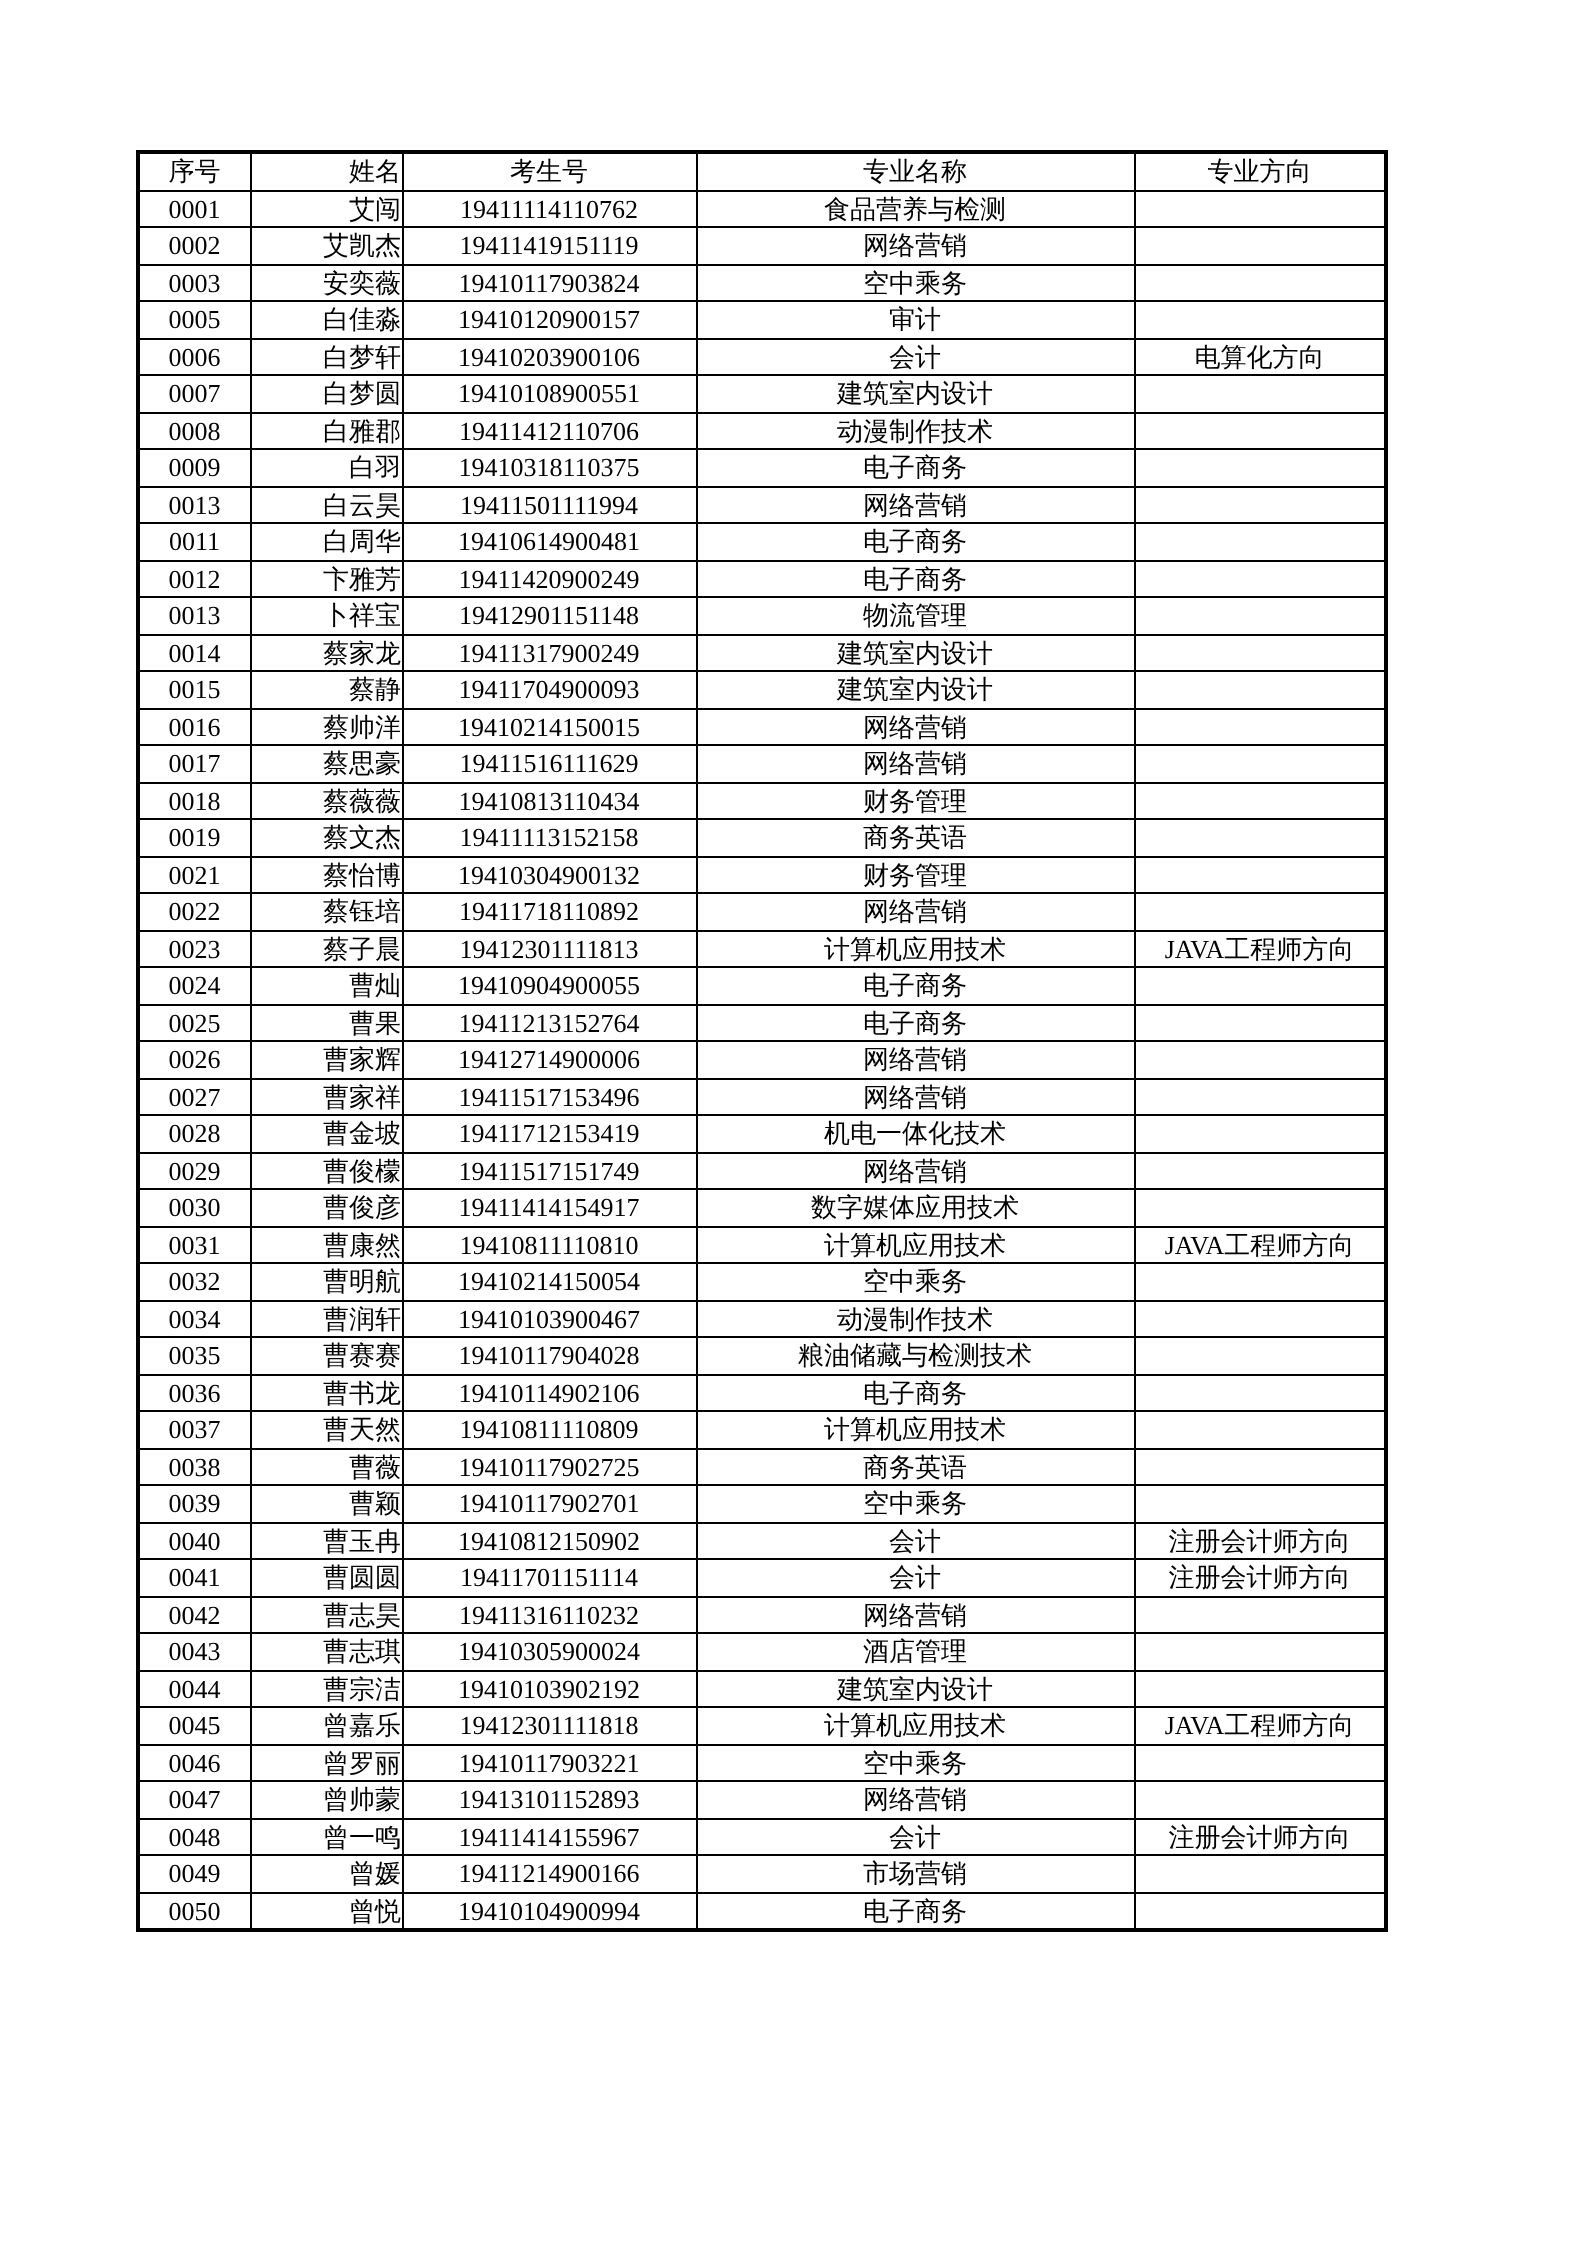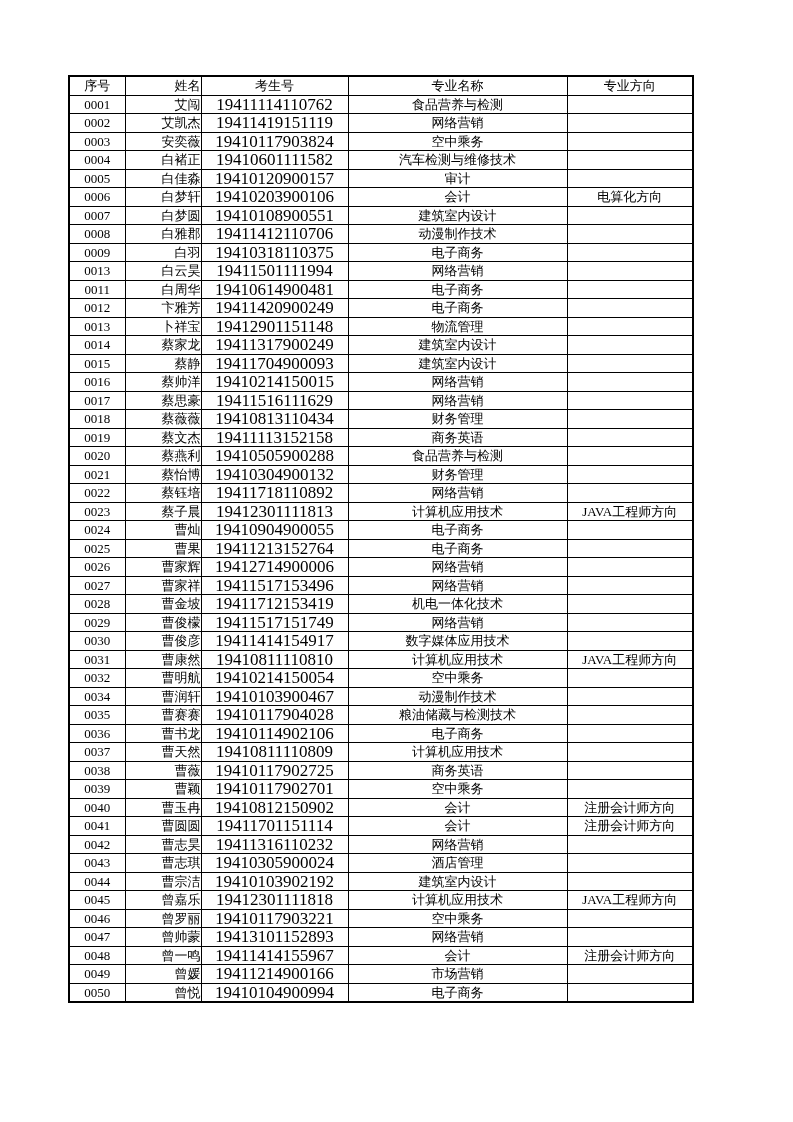--- a/index.html
+++ b/index.html
@@ -40,21 +40,21 @@
     text-align: center;
     white-space: nowrap;
     overflow: hidden;
   }
   table.roster th.col-name,
   table.roster td.col-name {
     text-align: right;
     padding-left: 4px;
   }
   table.roster td.col-candidate {
-    font-size: 17px;
+    font-size: 13px;
   }
   col.c-serial    { width: 56px; }
   col.c-name      { width: 76px; }
   col.c-candidate { width: 147px; }
   col.c-major     { width: 219px; }
   col.c-direction { width: 126px; }
 </style>
 </head>
 <body>
 
@@ -92,27 +92,20 @@
           <td class="col-direction"></td>
         </tr>
         <tr>
           <td class="col-serial">0003</td>
           <td class="col-name">安奕薇</td>
           <td class="col-candidate">19410117903824</td>
           <td class="col-major">空中乘务</td>
           <td class="col-direction"></td>
         </tr>
         <tr>
-          <td class="col-serial">0004</td>
-          <td class="col-name">白褚正</td>
-          <td class="col-candidate">19410601111582</td>
-          <td class="col-major">汽车检测与维修技术</td>
-          <td class="col-direction"></td>
-        </tr>
-        <tr>
           <td class="col-serial">0005</td>
           <td class="col-name">白佳淼</td>
           <td class="col-candidate">19410120900157</td>
           <td class="col-major">审计</td>
           <td class="col-direction"></td>
         </tr>
         <tr>
           <td class="col-serial">0006</td>
           <td class="col-name">白梦轩</td>
           <td class="col-candidate">19410203900106</td>
@@ -204,27 +197,20 @@
           <td class="col-direction"></td>
         </tr>
         <tr>
           <td class="col-serial">0019</td>
           <td class="col-name">蔡文杰</td>
           <td class="col-candidate">19411113152158</td>
           <td class="col-major">商务英语</td>
           <td class="col-direction"></td>
         </tr>
         <tr>
-          <td class="col-serial">0020</td>
-          <td class="col-name">蔡燕利</td>
-          <td class="col-candidate">19410505900288</td>
-          <td class="col-major">食品营养与检测</td>
-          <td class="col-direction"></td>
-        </tr>
-        <tr>
           <td class="col-serial">0021</td>
           <td class="col-name">蔡怡博</td>
           <td class="col-candidate">19410304900132</td>
           <td class="col-major">财务管理</td>
           <td class="col-direction"></td>
         </tr>
         <tr>
           <td class="col-serial">0022</td>
           <td class="col-name">蔡钰培</td>
           <td class="col-candidate">19411718110892</td>

